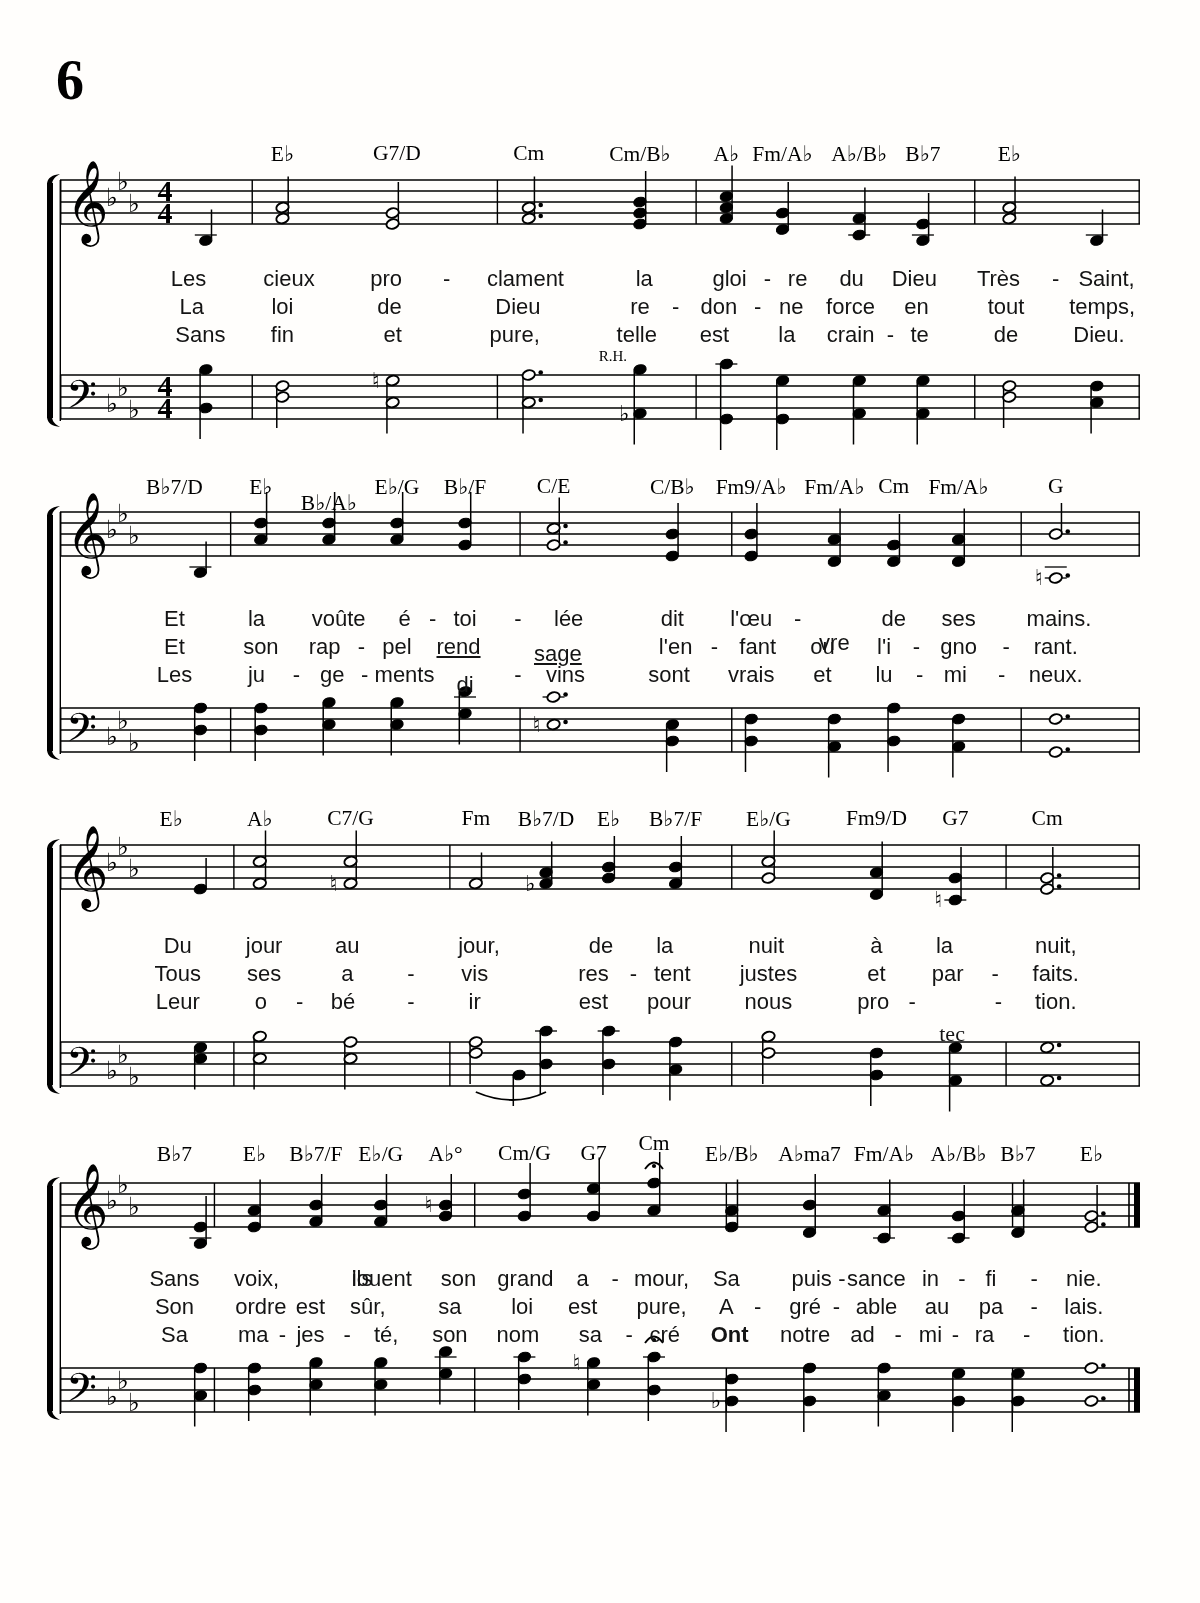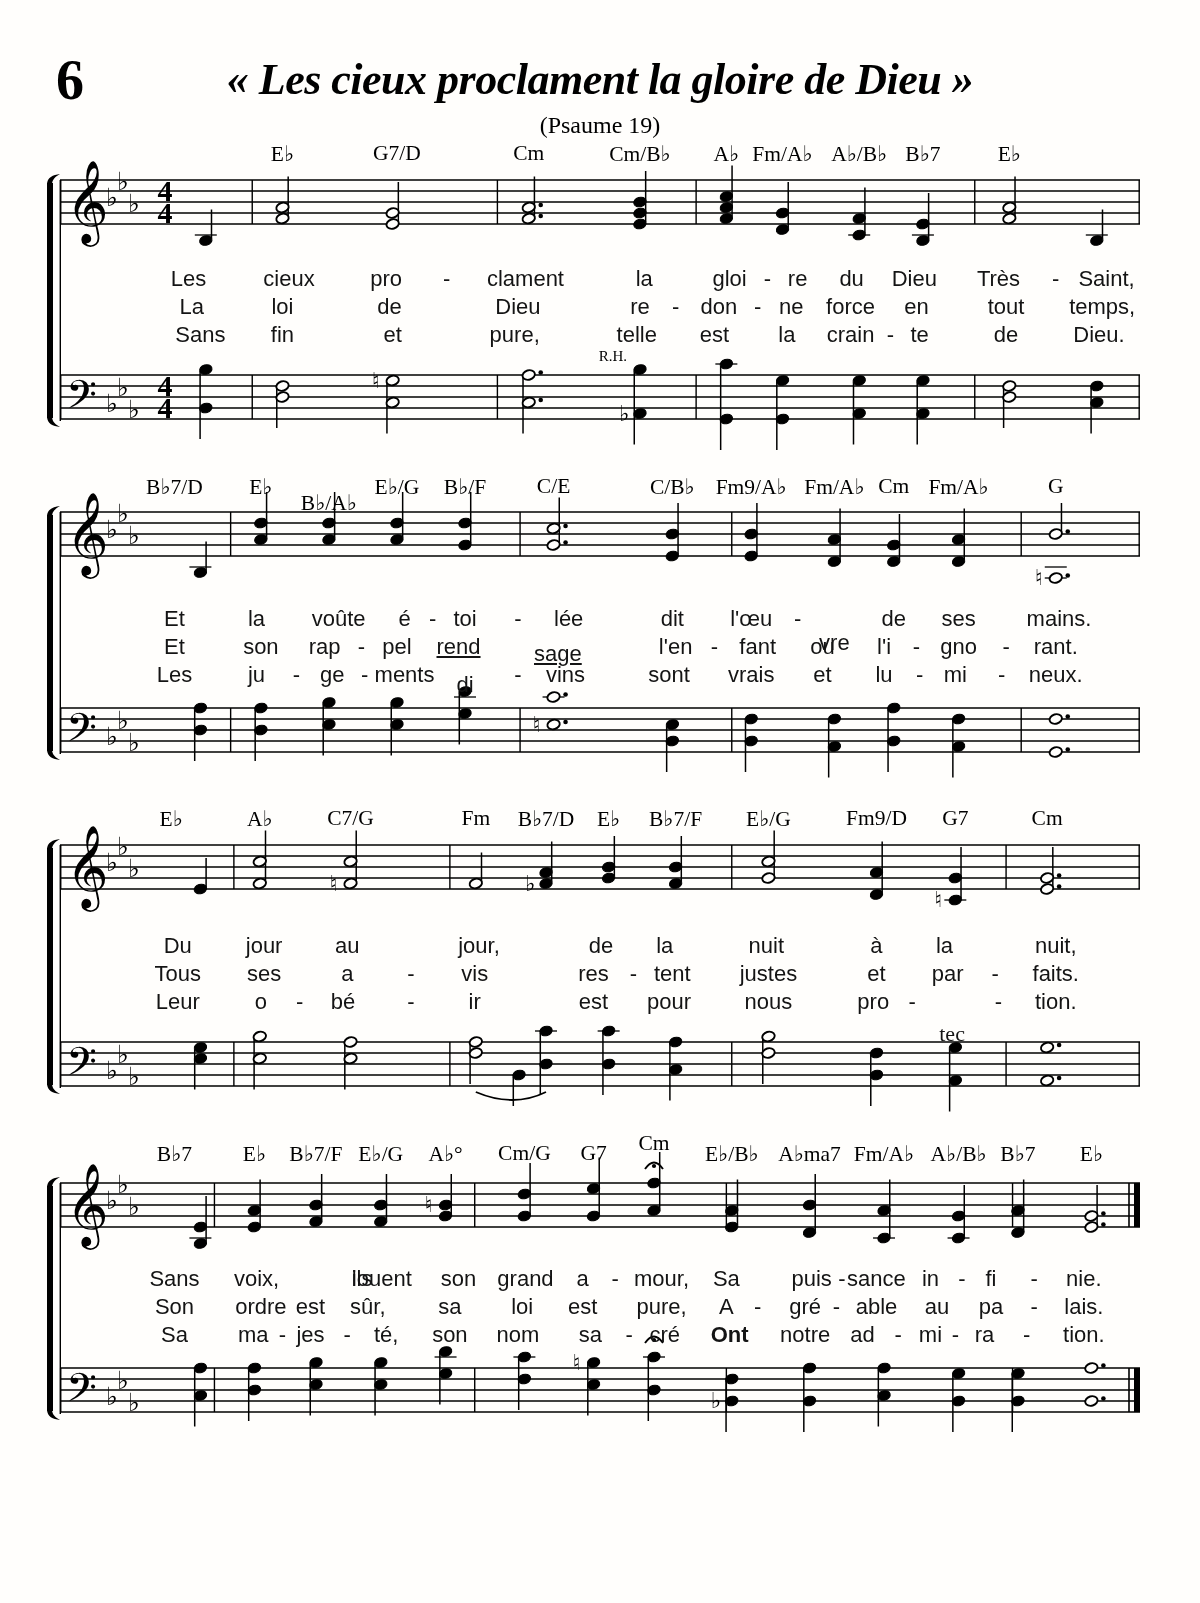--- a/index.html
+++ b/index.html
@@ -16,22 +16,20 @@
   .syl{position:absolute;transform:translateX(-50%);white-space:nowrap;
        font-family:"Liberation Sans","DejaVu Sans",sans-serif;font-size:22px;color:#141414;}
   svg{position:absolute;overflow:visible;}
   .mus{shape-rendering:geometricPrecision;}
 </style>
 </head>
 <body>
 
 <div class="page">
   <div class="num">6</div>
-  <div class="title">« Les cieux proclament la gloire de Dieu »</div>
-  <div class="subtitle">(Psaume 19)</div>
   <div id="systems">
       <div class="sys">
         <div>
           <span class="chord" style="left: 20.6%; top: 141px;">E♭</span>
           <span class="chord" style="left: 31.2%; top: 141px;">G7/D</span>
           <span class="chord" style="left: 43.4%; top: 141px;">Cm</span>
           <span class="chord" style="left: 53.7%; top: 141px;">Cm/B♭</span>
           <span class="chord" style="left: 61.7%; top: 141px;">A♭</span>
           <span class="chord" style="left: 66.9%; top: 141px;">Fm/A♭</span>
           <span class="chord" style="left: 74%; top: 141px;">A♭/B♭</span>

